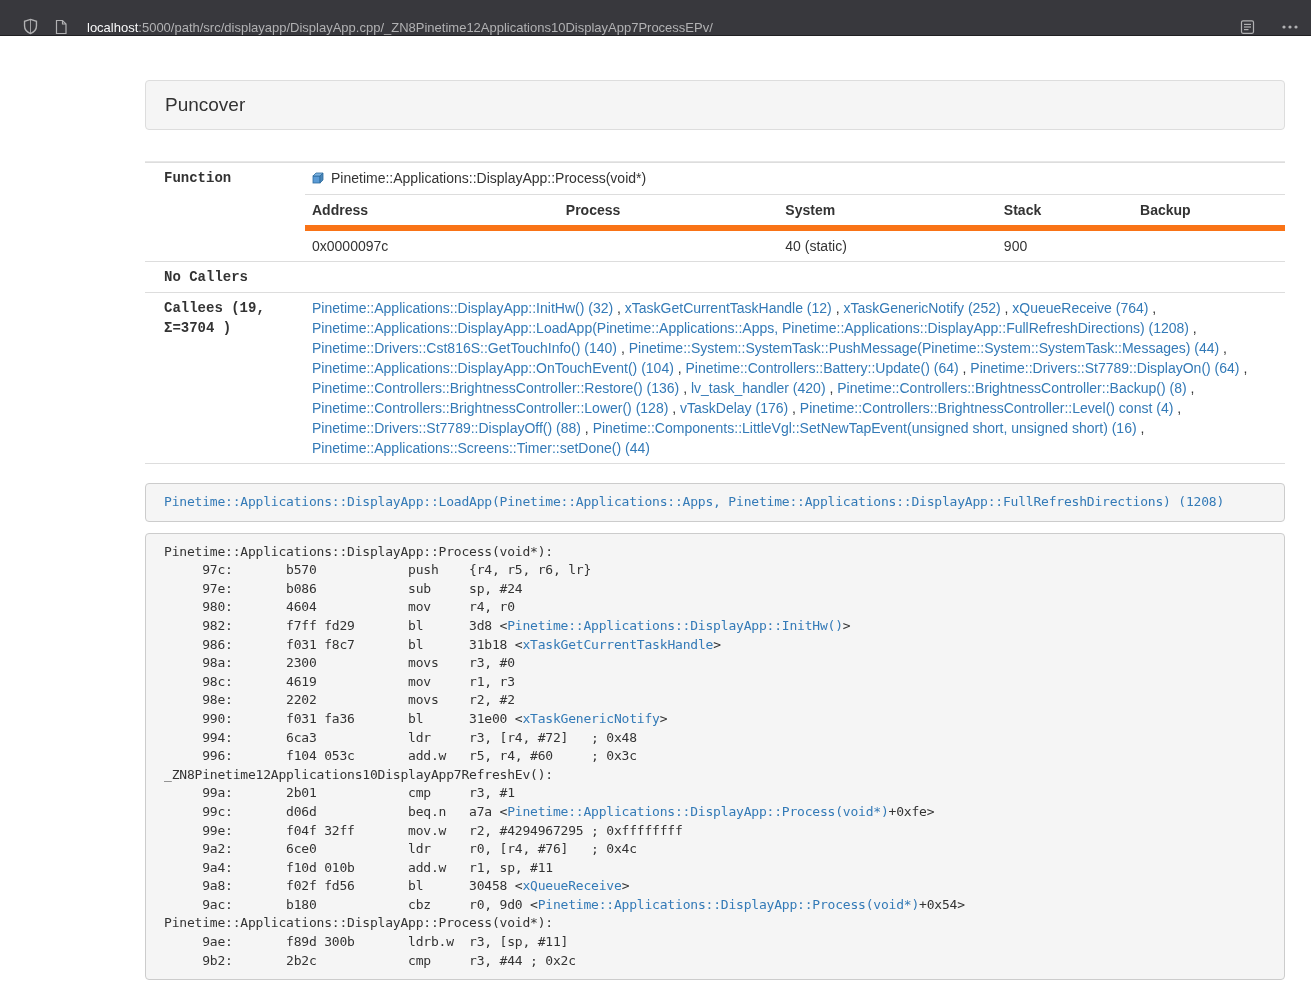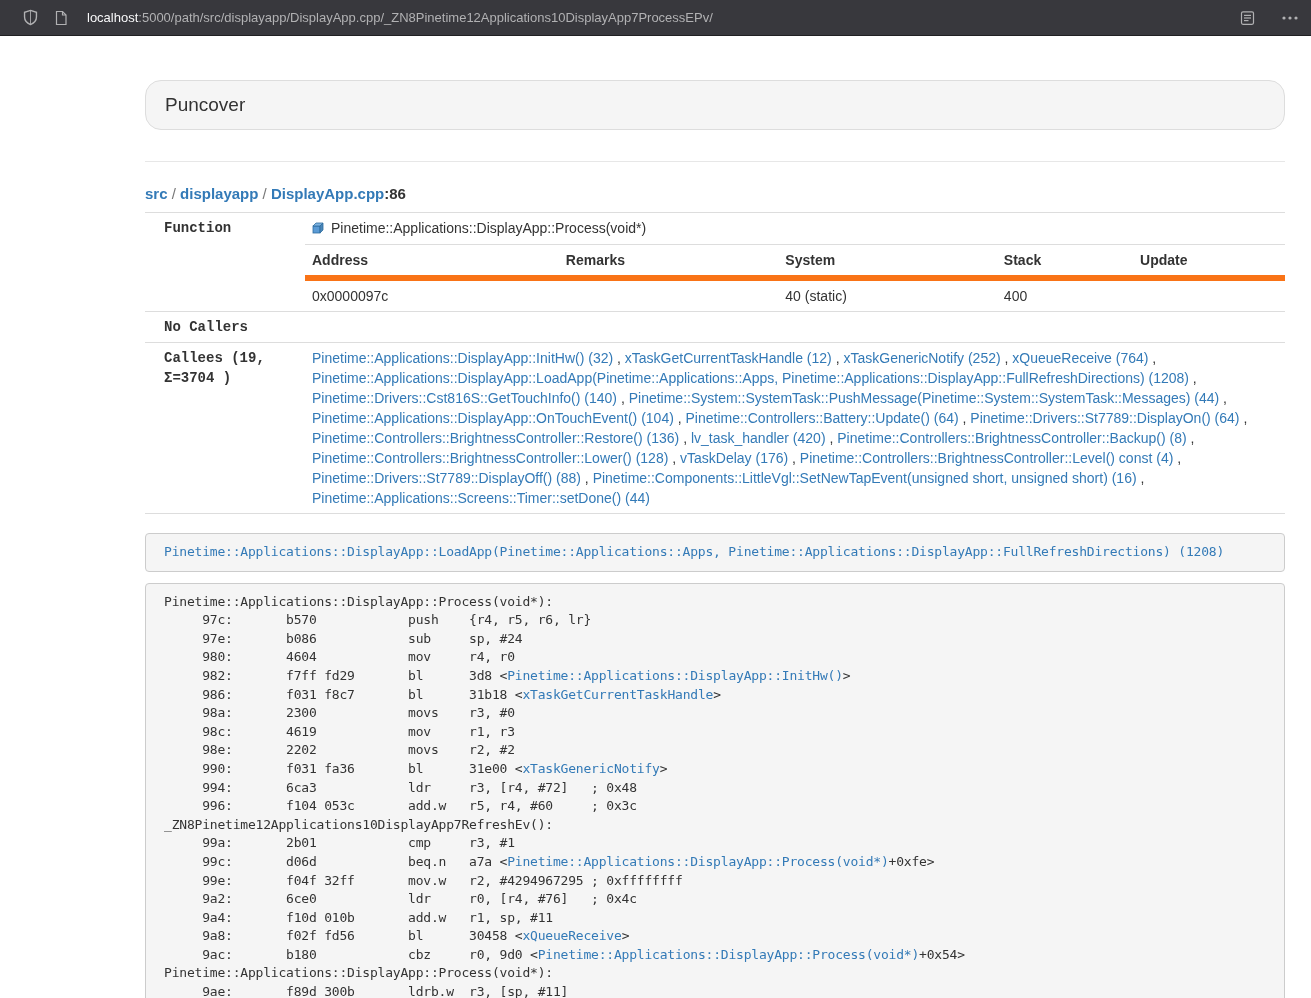--- a/index.html
+++ b/index.html
@@ -2,34 +2,34 @@
 <html><head>
 <meta charset="utf-8">
 <style>
   * { box-sizing: border-box; }
   html, body { margin: 0; padding: 0; }
   body { background: #ffffff; font-family: "Liberation Sans", sans-serif; font-size: 14px; color: #333; }
 
   
   .browser-bar {
     height: 36px; background: #38383d; border-bottom: 1px solid #202023;
-    display: flex; align-items: center; padding: 0 12px 0 22px;
+    display: flex; align-items: flex-end; padding: 0 12px 0 22px;
   }
   .bb-icon { display: flex; align-items: center; justify-content: center; flex: 0 0 auto; }
   .bb-shield { margin-right: 15px; }
   .bb-pageinfo { margin-right: 19px; }
   .url-text { flex: 1 1 auto; font-size: 13px; color: #b1b1b3; white-space: nowrap; overflow: hidden; }
   .url-host { color: #f9f9fa; }
   .bb-reader { margin-left: 16px; margin-right: 26px; }
 
   
   .container { width: 1140px; margin-left: 145px; padding-top: 44px; }
 
   .title-panel {
-    background: #f5f5f5; border: 1px solid #ddd; border-radius: 16px;
+    background: #f5f5f5; border: 1px solid #ddd; border-radius: 4px;
     padding: 13px 19px; font-size: 19px; color: #333;
   }
   hr.divider { border: 0; border-top: 1px solid #e7e7e7; margin: 31px 0 0; }
 
   .breadcrumb { margin: 22px 0 8px; font-size: 15px; font-weight: bold; line-height: 20px; }
   .crumb-sep { color: #777; font-weight: 400; }
   .loc { color: #333; }
 
   .lnk { color: #337ab7; text-decoration: none; cursor: pointer; }
 
@@ -98,21 +98,20 @@
 </div>
 
 <div class="container">
 
   <div class="title-panel">
     <span>Puncover</span>
   </div>
 
   <hr class="divider">
 
-  <div class="breadcrumb"><a class="lnk">src</a><span class="crumb-sep"> / </span><a class="lnk">displayapp</a><span class="crumb-sep"> / </span><a class="lnk">DisplayApp.cpp</a><span class="loc">:86</span></div>
 
   <table class="info-table">
     <tbody>
         <tr>
       <th class="label-cell" rowspan="2">Function</th>
       <td>
         <span class="func-icon">
           <svg width="12" height="12" viewBox="0 0 12 12">
             <rect x="1" y="4" width="7" height="7" fill="#5b9bd5" stroke="#2f6da0" stroke-width="0.8"></rect>
             <path d="M1 4 L4 1 H11 L8 4 Z" fill="#7fb3e0" stroke="#2f6da0" stroke-width="0.8"></path>
@@ -120,32 +119,32 @@
           </svg>
         </span><span>Pinetime::Applications::DisplayApp::Process(void*)</span>
       </td>
     </tr>
     <tr>
       <td class="nested-cell">
         <table class="stats-table">
           <thead>
             <tr>
               <th class="c1">Address</th>
-              <th class="c2">Remarks</th>
+              <th class="c2">Process</th>
               <th class="c3">System</th>
               <th class="c4">Stack</th>
-              <th>Update</th>
+              <th>Backup</th>
             </tr>
           </thead>
           <tbody>
             <tr>
               <td>0x0000097c</td>
               <td></td>
               <td>40 (static)</td>
-              <td>400</td>
+              <td>900</td>
               <td></td>
             </tr>
           </tbody>
         </table>
       </td>
     </tr>
     <tr>
       <th class="label-cell">No Callers</th>
       <td></td>
     </tr>

